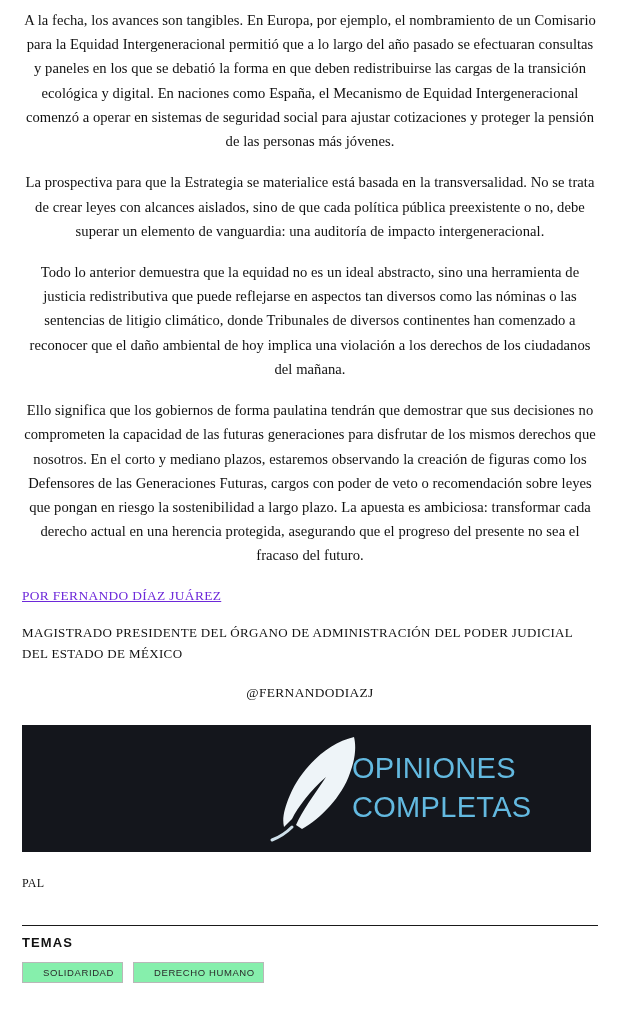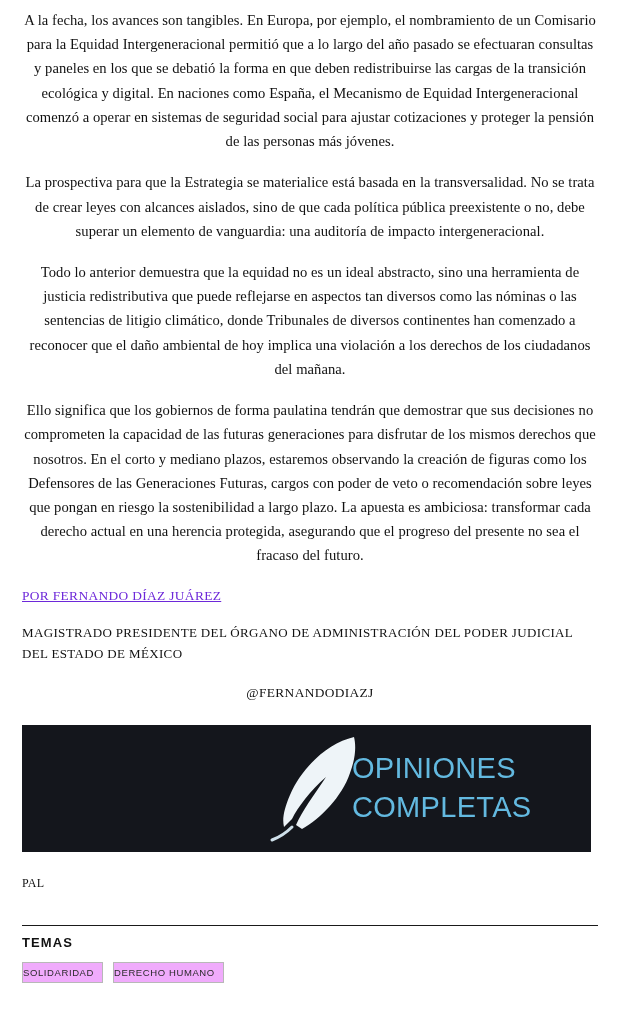--- a/index.html
+++ b/index.html
@@ -130,26 +130,26 @@
     color: #111111;
     margin-bottom: 12px;
   }
   .tags {
     display: flex;
     gap: 10px;
     align-items: center;
   }
   .tag {
     border: 1px solid #b8b8b8;
-    background: #f0abfc;
+    background: #86efac;
     color: #2a2a2a;
     font-family: "Liberation Sans", sans-serif;
     font-size: 9.5px;
     letter-spacing: 0.6px;
-    padding: 5px 8px 4px 0;
+    padding: 5px 8px 4px 20px;
     line-height: 1;
     white-space: nowrap;
     cursor: pointer;
   }
 </style>
 </head>
 <body>
 
 <div class="page">
 

